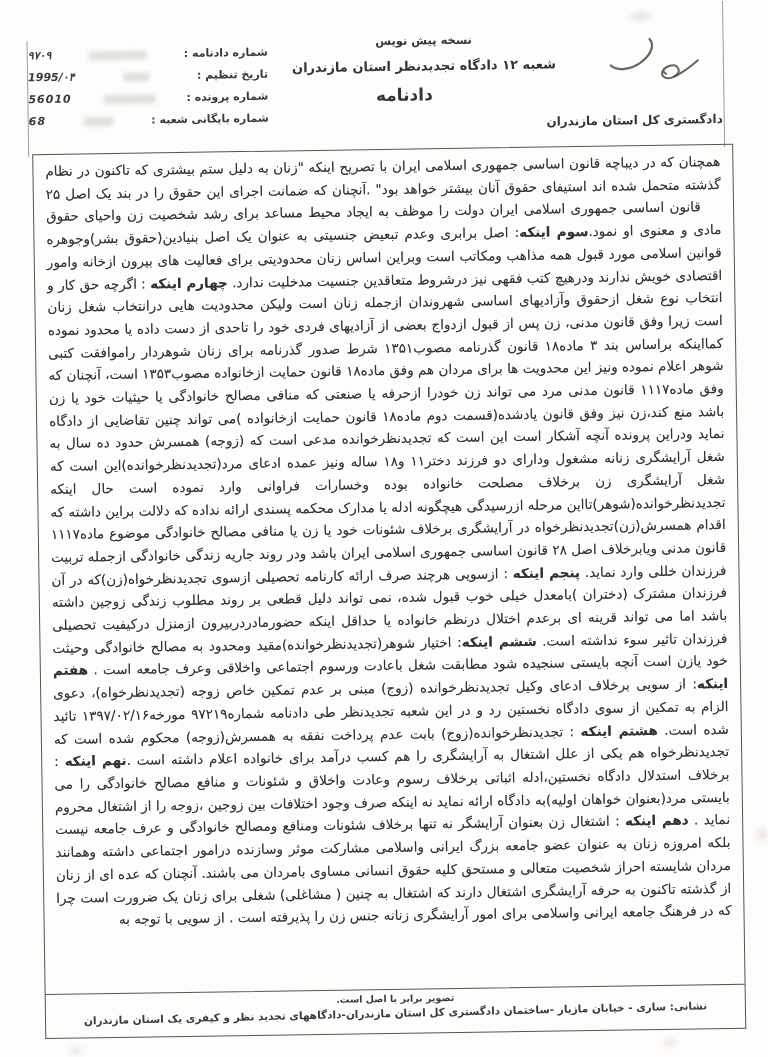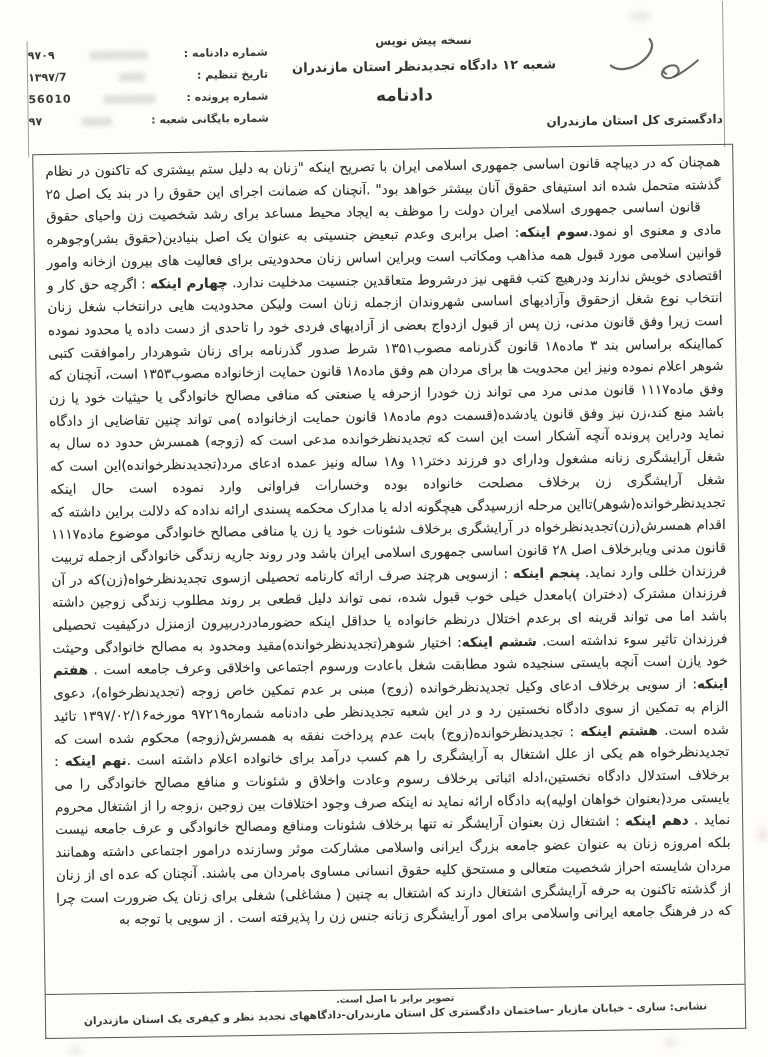--- a/index.html
+++ b/index.html
@@ -27,21 +27,21 @@
   .edge-left{left:33px;top:36px;height:116px;}
   .edge-right{left:729px;top:6px;height:146px;}
 
   
   .meta{
     position:absolute;left:34px;top:44px;width:240px;
     direction:rtl;font-size:11px;font-weight:700;color:#3a3a38;
   }
   .meta-row{display:flex;justify-content:space-between;align-items:center;margin-bottom:8px;line-height:14px;}
   .meta-label{white-space:nowrap;}
-  .meta-value{white-space:nowrap;letter-spacing:1px;}
+  .meta-value{white-space:nowrap;letter-spacing:1px;font-style:italic;}
   .smudge{display:inline-block;height:9px;border-radius:2px;background:#c9c9c4;filter:blur(2px);opacity:.55;}
 
   
   .center-head{
     position:absolute;left:295px;top:34px;width:270px;
     text-align:center;direction:rtl;color:#343432;
   }
   .draft{font-size:11.5px;font-weight:700;}
   .branch{font-size:13px;font-weight:700;margin-top:11px;white-space:nowrap;}
   .doc-title{font-size:17px;font-weight:700;margin-top:11px;letter-spacing:1px;position:relative;left:-20px;}
@@ -99,31 +99,31 @@
 
   <div class="meta">
     <div class="meta-row">
       <span class="meta-label">شماره دادنامه :</span>
       <span class="smudge" style="width:58px;"></span>
       <span class="meta-value">۹۷۰۹</span>
     </div>
     <div class="meta-row">
       <span class="meta-label">تاریخ تنظیم :</span>
       <span class="smudge" style="width:26px;"></span>
-      <span class="meta-value">۱۳۹۷/7</span>
+      <span class="meta-value">1995/۰۴</span>
     </div>
     <div class="meta-row">
       <span class="meta-label">شماره پرونده :</span>
       <span class="smudge" style="width:52px;"></span>
       <span class="meta-value">56010</span>
     </div>
     <div class="meta-row">
       <span class="meta-label">شماره بایگانی شعبه :</span>
       <span class="smudge" style="width:30px;"></span>
-      <span class="meta-value">۹۷</span>
+      <span class="meta-value">68</span>
     </div>
   </div>
 
   <div class="center-head">
     <div class="draft">نسخه پیش نویس</div>
     <div class="branch">شعبه ۱۲ دادگاه تجدیدنظر استان مازندران</div>
     <div class="doc-title">دادنامه</div>
   </div>
 
   <div class="hand-mark">

